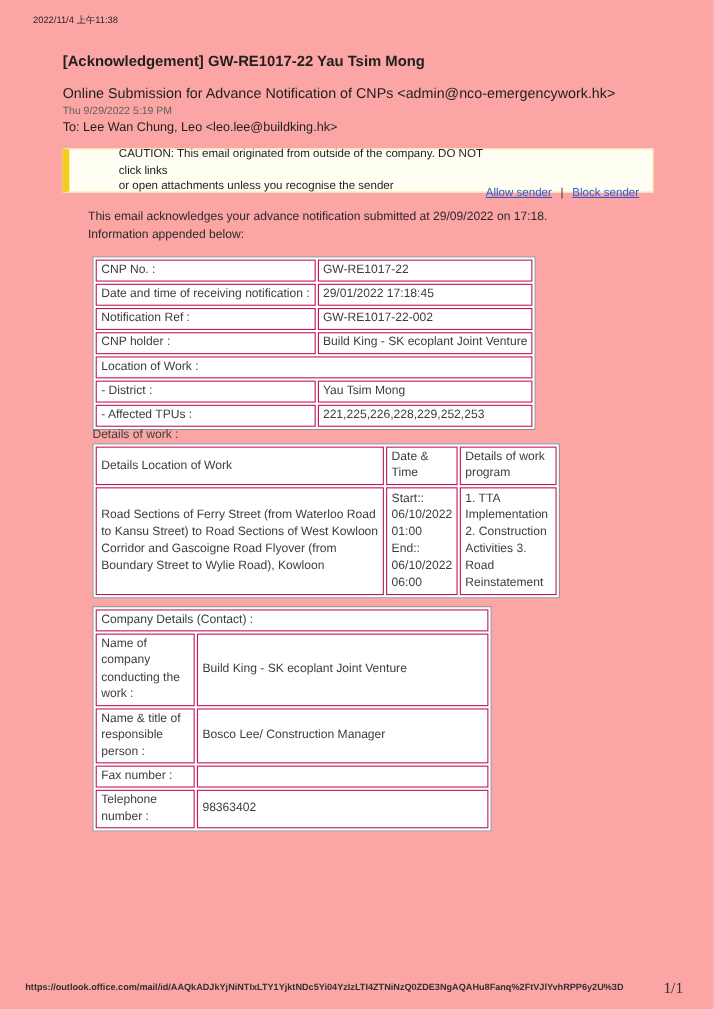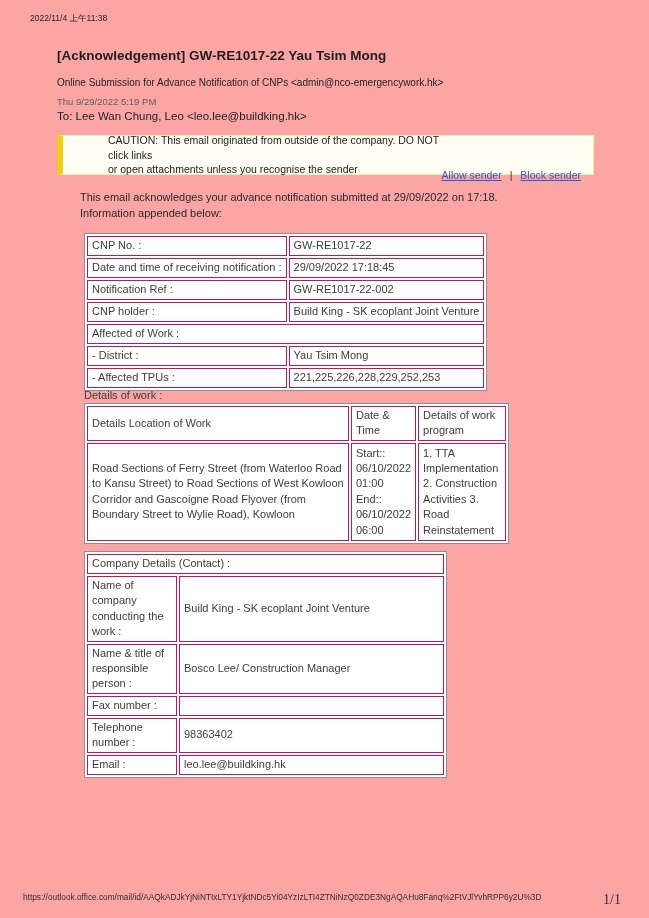--- a/index.html
+++ b/index.html
@@ -9,26 +9,26 @@
     height: 918px;
     background: #fca5a5;
     font-family: "Liberation Sans", sans-serif;
     color: #222222;
     overflow: hidden;
   }
   
   .print-header { position: absolute; top: 13px; left: 0; right: 0; height: 12px; font-size: 8.5px; color: #262626; }
   .print-timestamp { position: absolute; left: 30px; top: 0; }
   .print-title { text-align: center; }
-  .print-footer-url { position: absolute; left: 23px; top: 892px; font-size: 8.3px; color: #303030; }
+  .print-footer-url { position: absolute; left: 23px; top: 892px; font-size: 8.3px; color: #303030; font-weight: bold; }
   .print-footer-page { position: absolute; right: 28px; top: 892px; font-size: 14px; color: #303030; font-family: Liberation Serif, serif; }
 
   
   .subject { position: absolute; left: 57px; top: 48px; font-size: 13.5px; font-weight: bold; color: #1f1f1f; }
-  .sender  { position: absolute; left: 57px; top: 77px; font-size: 10px; color: #1f1f1f; }
+  .sender  { position: absolute; left: 57px; top: 77px; font-size: 13px; color: #1f1f1f; }
   .sent-date { position: absolute; left: 57px; top: 96px; font-size: 9.5px; color: #5e5e5e; }
   .to-line { position: absolute; left: 57px; top: 110px; font-size: 11.5px; color: #1f1f1f; }
 
   
   .caution {
     position: absolute; left: 57px; top: 135px; width: 537px; height: 40px;
     box-sizing: border-box;
     background: #FFFEF2;
     border: 1px solid #F6ECB0;
     border-left: 6px solid #F2CE1B;
@@ -105,32 +105,32 @@
 Information appended below:</div>
 
   <table class="data-table tbl-info">
     <tbody>
       <tr>
         <td class="lbl">CNP No. :</td>
         <td class="val">GW-RE1017-22</td>
       </tr>
       <tr>
         <td class="lbl">Date and time of receiving notification :</td>
-        <td class="val">29/09/2022 17:18:45</td>
+        <td class="val">29/01/2022 17:18:45</td>
       </tr>
       <tr>
         <td class="lbl">Notification Ref :</td>
         <td class="val">GW-RE1017-22-002</td>
       </tr>
       <tr>
         <td class="lbl">CNP holder :</td>
         <td class="val">Build King - SK ecoplant Joint Venture</td>
       </tr>
       <tr>
-        <td class="lbl" colspan="2">Affected of Work :</td>
+        <td class="lbl" colspan="2">Location of Work :</td>
       </tr>
       <tr>
         <td class="lbl">- District :</td>
         <td class="val">Yau Tsim Mong</td>
       </tr>
       <tr>
         <td class="lbl">- Affected TPUs :</td>
         <td class="val">221,225,226,228,229,252,253</td>
       </tr>
     </tbody>
@@ -176,23 +176,19 @@
         <td class="val">Bosco Lee/ Construction Manager</td>
       </tr>
       <tr>
         <td class="lbl">Fax number :</td>
         <td class="val"></td>
       </tr>
       <tr>
         <td class="lbl">Telephone number :</td>
         <td class="val">98363402</td>
       </tr>
-      <tr>
-        <td class="lbl">Email :</td>
-        <td class="val">leo.lee@buildking.hk</td>
-      </tr>
     </tbody>
   </table>
 
   <div class="print-footer-url">https://outlook.office.com/mail/id/AAQkADJkYjNiNTIxLTY1YjktNDc5Yi04YzIzLTI4ZTNiNzQ0ZDE3NgAQAHu8Fanq%2FtVJlYvhRPP6y2U%3D</div>
   <div class="print-footer-page">1/1</div>
 
 </div>
 
 </body></html>

